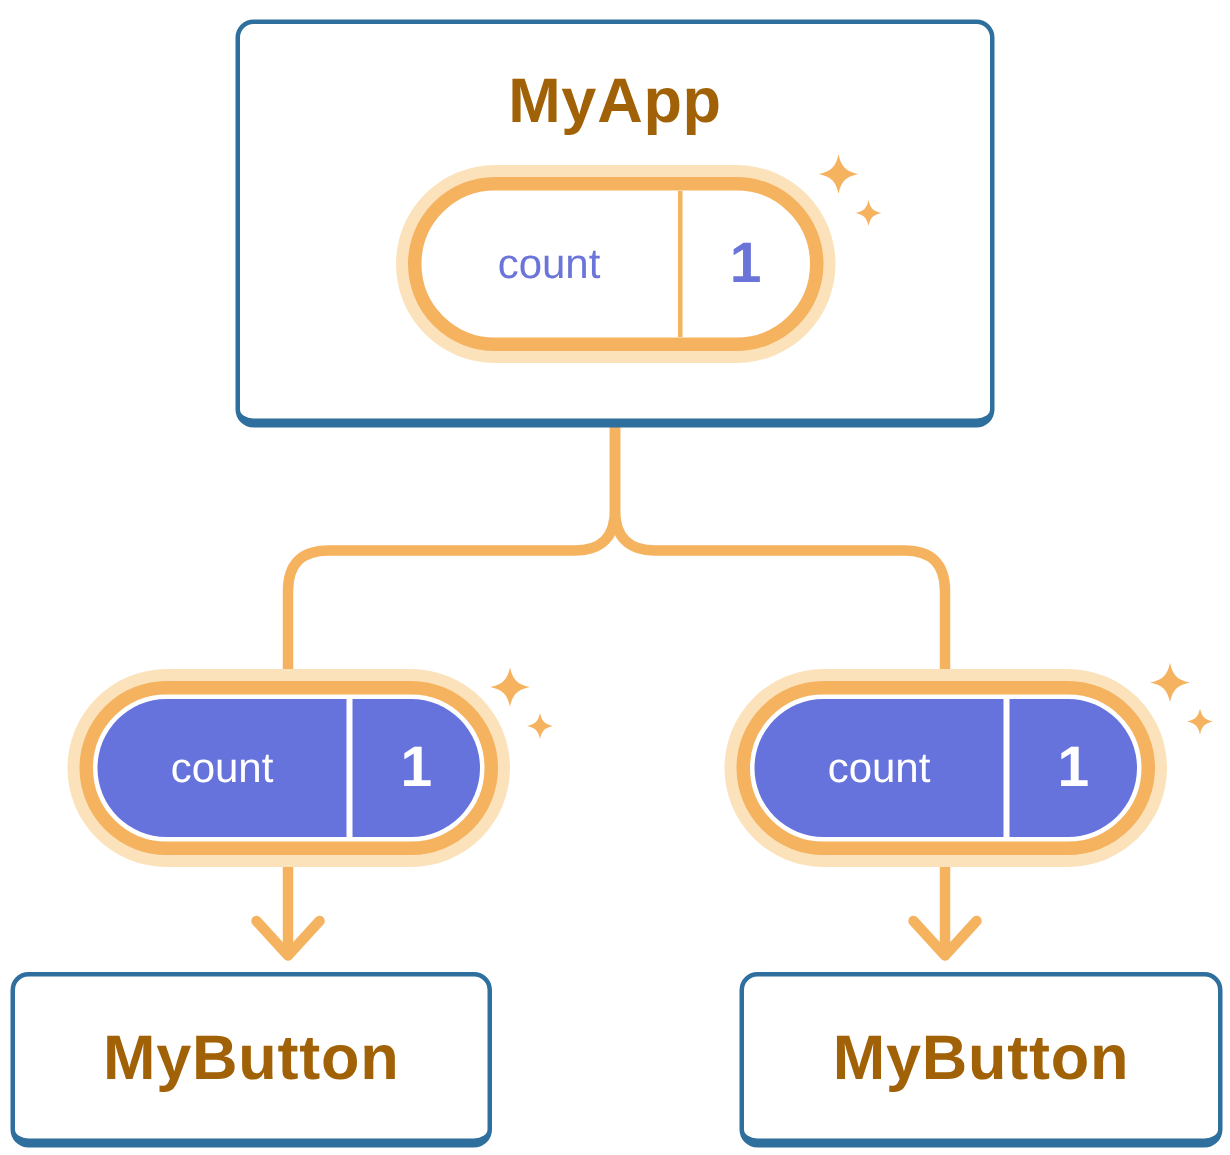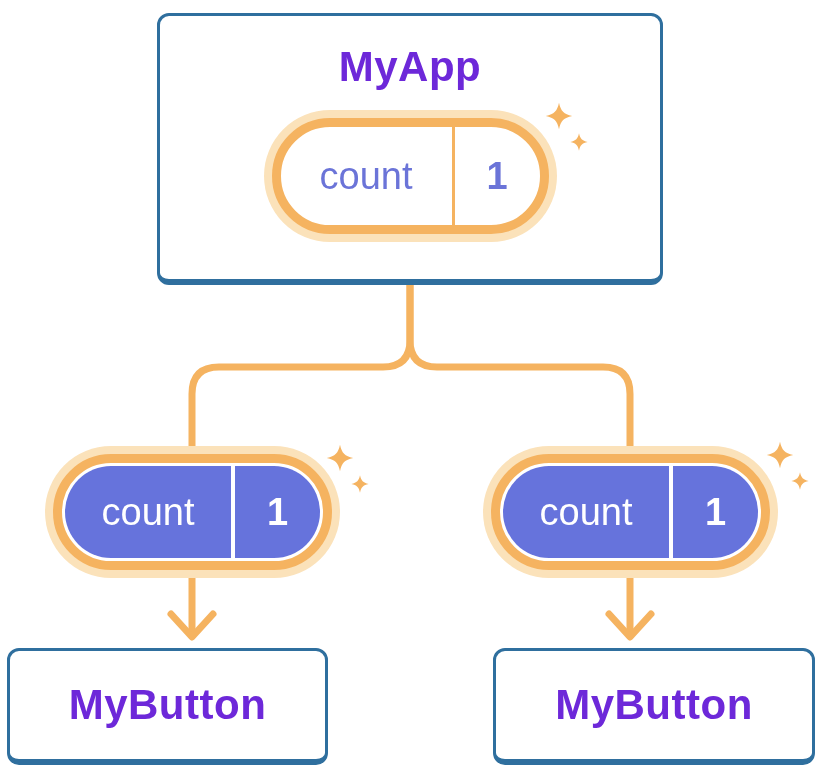--- a/index.html
+++ b/index.html
@@ -9,21 +9,21 @@
   }
   svg.layer { position:absolute; left:0; top:0; }
 
   
   .card {
     position:absolute; box-sizing:border-box; background:#ffffff;
     border:3px solid #2F6F9E; border-bottom-width:6px; border-radius:12px;
     display:flex; flex-direction:column; align-items:center;
   }
   .card-title {
-    color:#6d28d9; font-weight:700; font-size:42px; line-height:1.1;
+    color:#a16207; font-weight:700; font-size:42px; line-height:1.1;
     letter-spacing:0.5px;
   }
   #root-card   { left:157px; top:13px;  width:506px; height:272px; padding-top:28px; }
   #left-card   { left:7px;   top:648px; width:321px; height:117px; justify-content:center; }
   #right-card  { left:493px; top:648px; width:322px; height:117px; justify-content:center; }
 
   
   .pill {
     box-sizing:border-box; background:#FBE2BA; border-radius:999px; padding:8px;
   }
@@ -36,21 +36,21 @@
     border-radius:999px; background:#ffffff; display:flex; overflow:hidden;
   }
   .pill.filled .pill-ring { padding:3px; }
   .pill-inner {
     flex:1; display:flex; align-items:stretch; border-radius:999px; overflow:hidden;
   }
   .pill.filled .pill-inner { background:#6673DC; }
 
   .pill-label {
     flex:1; display:flex; align-items:center; justify-content:center;
-    font-size:38px; color:#6B74D8; font-weight:400;
+    font-size:28px; color:#6B74D8; font-weight:400;
   }
   .pill.filled .pill-label { color:#ffffff; }
   .pill-divider { width:3px; background:#F5B360; }
   .pill.filled .pill-divider { width:4px; background:#ffffff; }
   .pill-value {
     width:85px; display:flex; align-items:center; justify-content:center;
     font-size:38px; font-weight:700; color:#6B74D8;
   }
   .pill.filled .pill-value { color:#ffffff; }
 

